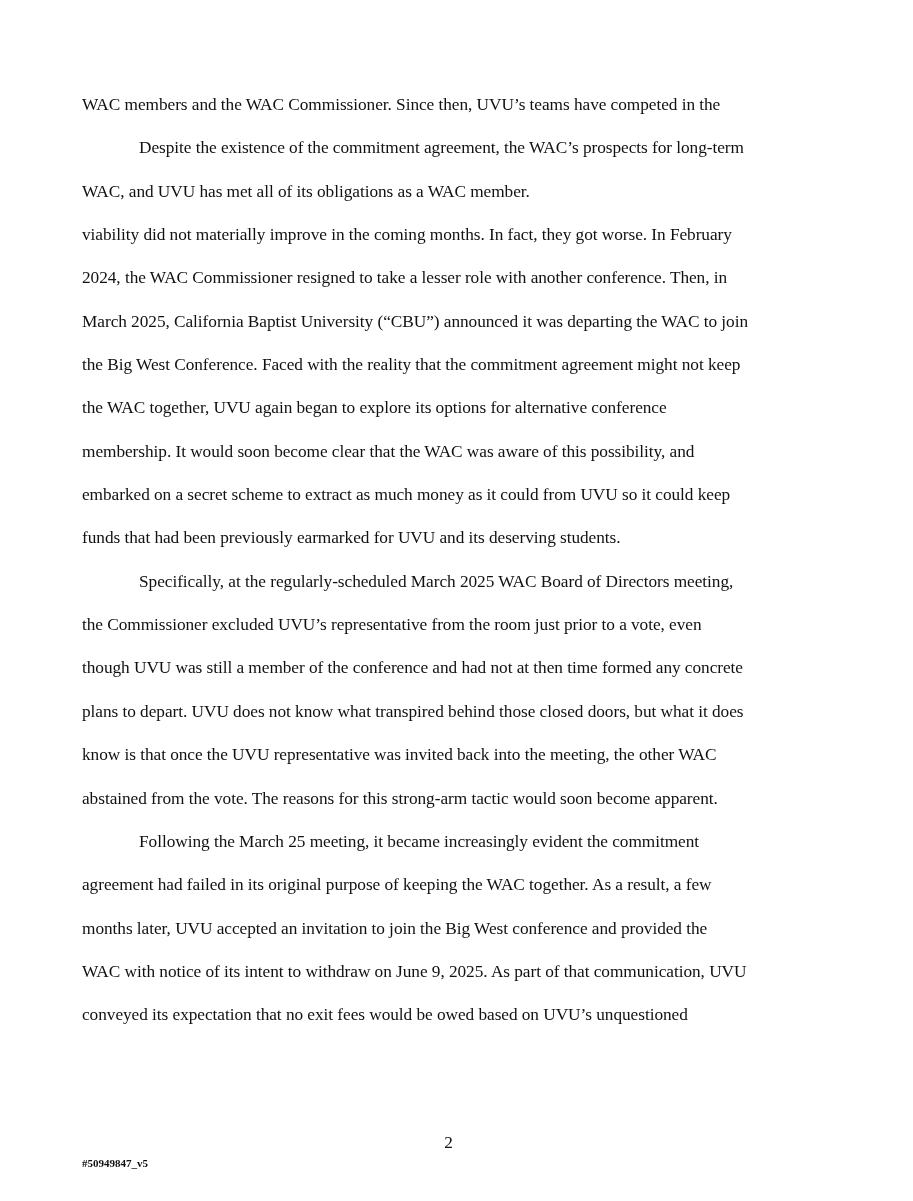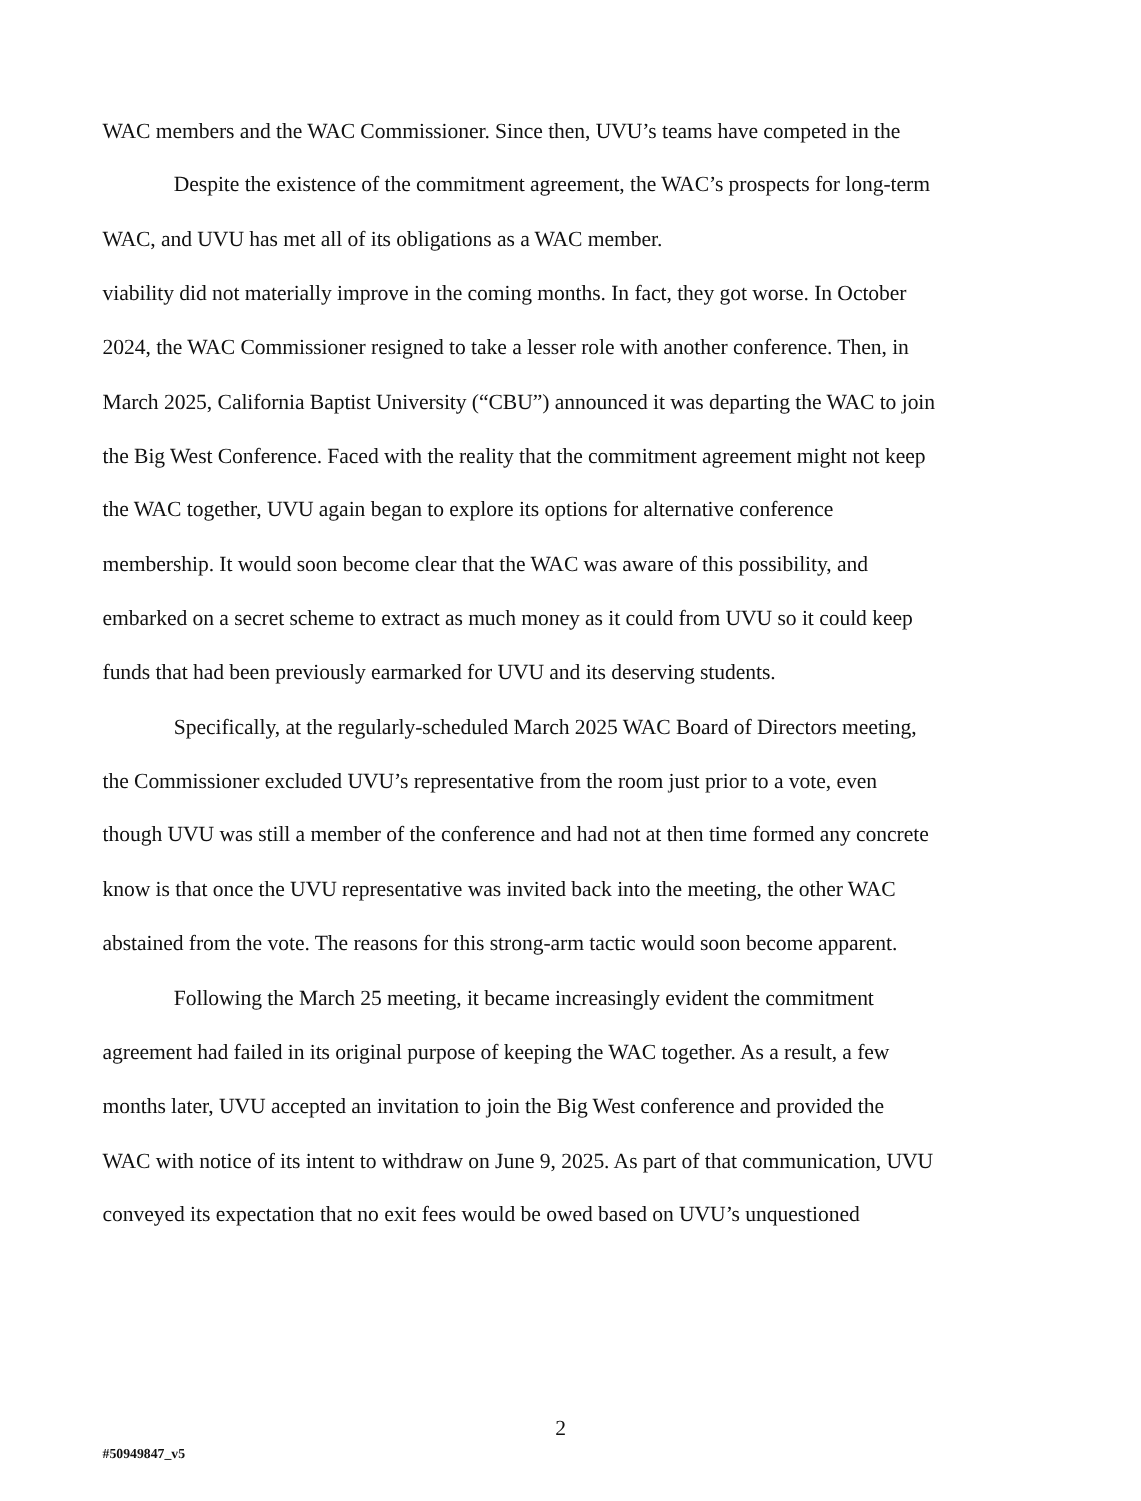--- a/index.html
+++ b/index.html
@@ -57,32 +57,33 @@
 </head>
 <body>
 
 <div class="page">
   <div class="body-text">
 
     <div class="line">WAC members and the WAC Commissioner.  Since then, UVU’s teams have competed in the</div>
     <div class="line indent">Despite the existence of the commitment agreement, the WAC’s prospects for long-term</div>
 
     <div class="line">WAC, and UVU has met all of its obligations as a WAC member.</div>
-    <div class="line">viability did not materially improve in the coming months.  In fact, they got worse.  In October</div>
+    <div class="line">viability did not materially improve in the coming months.  In fact, they got worse.  In February</div>
     <div class="line">2024, the WAC Commissioner resigned to take a lesser role with another conference.  Then, in</div>
     <div class="line">March 2025, California Baptist University (“CBU”) announced it was departing the WAC to join</div>
     <div class="line">the Big West Conference.  Faced with the reality that the commitment agreement might not keep</div>
     <div class="line">the WAC together, UVU again began to explore its options for alternative conference</div>
     <div class="line">membership.  It would soon become clear that the WAC was aware of this possibility, and</div>
     <div class="line">embarked on a secret scheme to extract as much money as it could from UVU so it could keep</div>
     <div class="line">funds that had been previously earmarked for UVU and its deserving students.</div>
 
     <div class="line indent">Specifically, at the regularly-scheduled March 2025 WAC Board of Directors meeting,</div>
     <div class="line">the Commissioner excluded UVU’s representative from the room just prior to a vote, even</div>
     <div class="line">though UVU was still a member of the conference and had not at then time formed any concrete</div>
+    <div class="line">plans to depart.  UVU does not know what transpired behind those closed doors, but what it does</div>
     <div class="line">know is that once the UVU representative was invited back into the meeting, the other WAC</div>
     <div class="line">abstained from the vote. The reasons for this strong-arm tactic would soon become apparent.</div>
 
     <div class="line indent">Following the March 25 meeting, it became increasingly evident the commitment</div>
     <div class="line">agreement had failed in its original purpose of keeping the WAC together. As a result, a few</div>
     <div class="line">months later, UVU accepted an invitation to join the Big West conference and provided the</div>
     <div class="line">WAC with notice of its intent to withdraw on June 9, 2025. As part of that communication, UVU</div>
     <div class="line">conveyed its expectation that no exit fees would be owed based on UVU’s unquestioned</div>
   </div>
 

